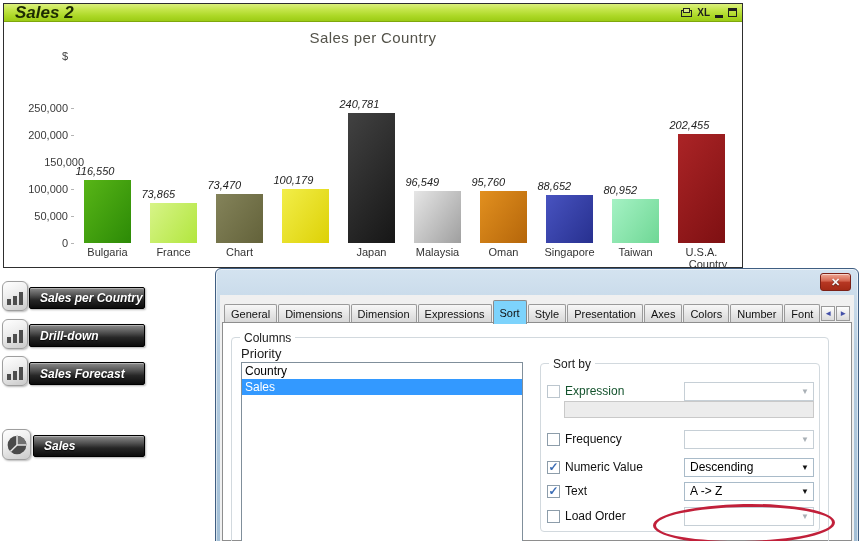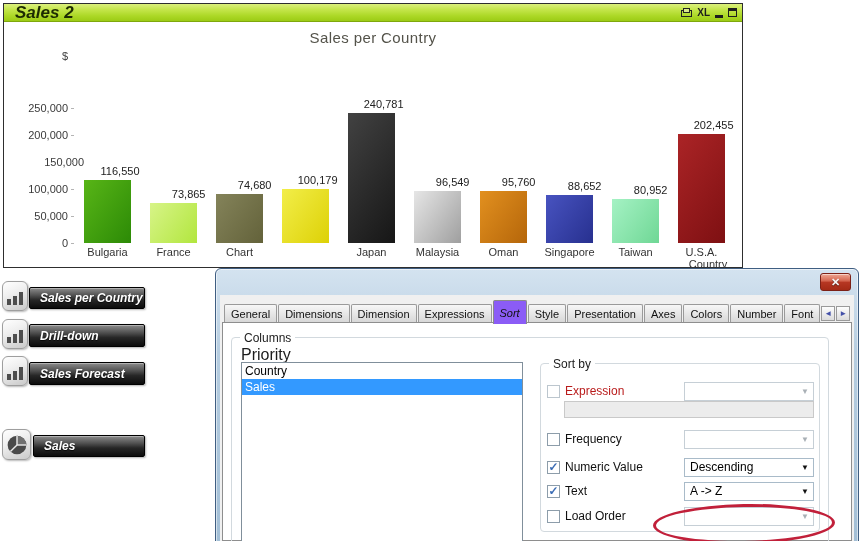--- a/index.html
+++ b/index.html
@@ -21,21 +21,21 @@
   .min-glyph{width:8px;height:3px;background:#1d1d1d;margin-top:7px;}
   .max-glyph{width:9px;height:9px;border:1px solid #1d1d1d;border-top:3px solid #1d1d1d;box-sizing:border-box;background:transparent;}
 
   .chart-body{position:relative;height:246px;overflow:hidden;}
   .chart-title{position:absolute;left:0;right:0;top:7px;text-align:center;
     font-size:15px;color:#54534a;letter-spacing:.4px;}
   .y-unit{position:absolute;left:44px;top:28px;width:20px;text-align:right;font-size:11px;color:#3c3c3c;}
   .ytick-label{position:absolute;width:60px;text-align:right;font-size:11px;color:#3a3a3a;}
   .ytick-mark{position:absolute;width:3px;height:1px;background:#b4b4b4;}
   .bar{position:absolute;width:47px;}
-  .bar-value{position:absolute;width:64px;text-align:right;font-size:11px;color:#222;}
+  .bar-value{position:absolute;width:64px;text-align:left;font-size:11px;color:#222;font-style:italic;}
   .x-label{position:absolute;width:70px;text-align:center;font-size:11px;color:#333;}
   .x-axis-title{position:absolute;left:673px;top:236px;width:62px;text-align:center;font-size:11px;color:#333;}
 
   
   .nav-icon{position:absolute;border-radius:6px;border:1px solid #9e9e9e;
     background:linear-gradient(155deg,#ffffff 0%,#efefef 40%,#c9c9c9 100%);
     box-shadow:1px 1px 2px rgba(0,0,0,.28);display:flex;align-items:flex-end;justify-content:center;box-sizing:border-box;}
   .mini-bars{display:flex;align-items:flex-end;gap:2px;margin-bottom:5px;}
   .mini-bars i{display:block;width:4px;background:#4d4d4d;}
   .nav-btn{position:absolute;border-radius:2px;border:1px solid #000;box-sizing:border-box;
@@ -54,40 +54,40 @@
   .close-btn{margin-left:auto;width:31px;height:18px;border:1px solid #7c2016;border-radius:3px;box-sizing:border-box;
     background:linear-gradient(#efa894 0%,#d3624c 45%,#b73723 50%,#a42a16 100%);
     color:#f5f5f5;font-size:11px;font-weight:bold;text-align:center;line-height:16px;
     box-shadow:inset 0 1px 0 rgba(255,255,255,.5);text-shadow:0 1px 1px rgba(0,0,0,.5);}
   .dialog-body{position:absolute;left:4px;right:4px;top:26px;bottom:0;background:#f0f0f0;}
 
   .tabstrip{position:absolute;left:4px;top:6px;right:4px;height:22px;display:flex;align-items:flex-end;}
   .tab{height:19px;line-height:19px;padding:0 6px;font-size:11px;color:#111;
     border:1px solid #9a9a9a;border-bottom:none;border-radius:2px 2px 0 0;margin-right:1px;
     background:linear-gradient(#f7f7f7,#e3e3e3 60%,#d6d6d6);box-sizing:border-box;}
-  .tab.active{height:24px;line-height:24px;background:#8b5cf6;position:relative;z-index:3;margin-bottom:-1px;
-    border-color:#8a8a8a;font-style:italic;}
+  .tab.active{height:24px;line-height:24px;background:#7dd3fc;position:relative;z-index:3;margin-bottom:-1px;
+    border-color:#8a8a8a;}
   .tab-arrows{margin-left:auto;display:flex;gap:1px;margin-bottom:2px;}
   .tab-arrow{width:14px;height:15px;border:1px solid #9a9a9a;background:linear-gradient(#fdfdfd,#dcdcdc);
     font-size:8px;color:#4350a8;text-align:center;line-height:14px;box-sizing:border-box;}
 
   .tab-page{position:absolute;left:2px;top:27px;width:630px;height:219px;background:#fff;
     border:1px solid #8e8e8e;box-sizing:border-box;z-index:2;}
 
   .groupbox{position:absolute;border:1px solid #d2d9de;border-radius:4px;box-sizing:border-box;}
   .groupbox-label{position:absolute;top:-7px;left:8px;background:#fff;padding:0 4px;font-size:12px;color:#1c1c1c;}
 
-  .priority-label{position:absolute;left:9px;top:8px;font-size:16px;color:#1c1c1c;}
+  .priority-label{position:absolute;left:9px;top:8px;font-size:13px;color:#1c1c1c;}
   .priority-list{position:absolute;left:9px;top:24px;width:282px;height:210px;background:#fff;
     border:1px solid #808f9b;box-sizing:border-box;}
   .list-item{height:16px;line-height:16px;font-size:12px;color:#000;padding-left:3px;}
   .list-item.selected{background:#3399ff;color:#fff;}
 
   .sort-row-label{position:absolute;font-size:12px;color:#101010;left:24px;}
-  .sort-row-label.disabled{color:#b91c1c;}
+  .sort-row-label.disabled{color:#14532d;}
   .checkbox{position:absolute;left:6px;width:13px;height:13px;background:#fff;border:1px solid #8d9daa;
     box-sizing:border-box;text-align:center;}
   .checkbox.disabled{border-color:#bcc6ce;}
   .checkbox .check{color:#3b6cb4;font-size:12px;font-weight:bold;line-height:11px;display:block;}
   .combo{position:absolute;left:143px;width:130px;height:19px;background:#fff;border:1px solid #a9bbc9;
     box-sizing:border-box;font-size:12px;color:#000;line-height:17px;padding-left:5px;}
   .combo .arrow{position:absolute;right:4px;top:4px;font-size:8px;color:#111;line-height:10px;}
   .combo.disabled{border-color:#c6cfd6;}
   .combo.disabled .arrow{color:#a9b0b6;}
   .expr-field{position:absolute;left:23px;top:37px;width:250px;height:17px;background:#ececec;
@@ -130,21 +130,21 @@
           <div class="ytick-mark" style="left: 67px; top: 113px;"></div>
           <div class="ytick-label" style="left: 4px; top: 80px;">250,000</div>
           <div class="ytick-mark" style="left: 67px; top: 86px;"></div>
           <div class="bar" style="left: 80px; top: 158px; height: 63px; background: linear-gradient(125deg, rgb(88, 181, 23), rgb(44, 138, 6));"></div>
           <div class="bar-value" style="left: 71.5px; top: 143px;">116,550</div>
           <div class="x-label" style="left: 68.5px; top: 224px;">Bulgaria</div>
           <div class="bar" style="left: 146px; top: 181px; height: 40px; background: linear-gradient(125deg, rgb(215, 244, 136), rgb(178, 230, 62));"></div>
           <div class="bar-value" style="left: 137.5px; top: 166px;">73,865</div>
           <div class="x-label" style="left: 134.5px; top: 224px;">France</div>
           <div class="bar" style="left: 212px; top: 172px; height: 49px; background: linear-gradient(125deg, rgb(132, 131, 90), rgb(99, 98, 58));"></div>
-          <div class="bar-value" style="left: 203.5px; top: 157px;">74,680</div>
+          <div class="bar-value" style="left: 203.5px; top: 157px;">73,470</div>
           <div class="x-label" style="left: 200.5px; top: 224px;">Chart</div>
           <div class="bar" style="left: 278px; top: 167px; height: 54px; background: linear-gradient(125deg, rgb(242, 238, 73), rgb(221, 209, 6));"></div>
           <div class="bar-value" style="left: 269.5px; top: 152px;">100,179</div>
           <div class="x-label" style="left: 281px; top: 224px; margin-top: 40px;">Italy</div>
           <div class="bar" style="left: 344px; top: 91px; height: 130px; background: linear-gradient(125deg, rgb(66, 66, 66), rgb(22, 22, 22));"></div>
           <div class="bar-value" style="left: 335.5px; top: 76px;">240,781</div>
           <div class="x-label" style="left: 332.5px; top: 224px;">Japan</div>
           <div class="bar" style="left: 410px; top: 169px; height: 52px; background: linear-gradient(125deg, rgb(230, 230, 230), rgb(159, 159, 159));"></div>
           <div class="bar-value" style="left: 401.5px; top: 154px;">96,549</div>
           <div class="x-label" style="left: 398.5px; top: 224px;">Malaysia</div>

